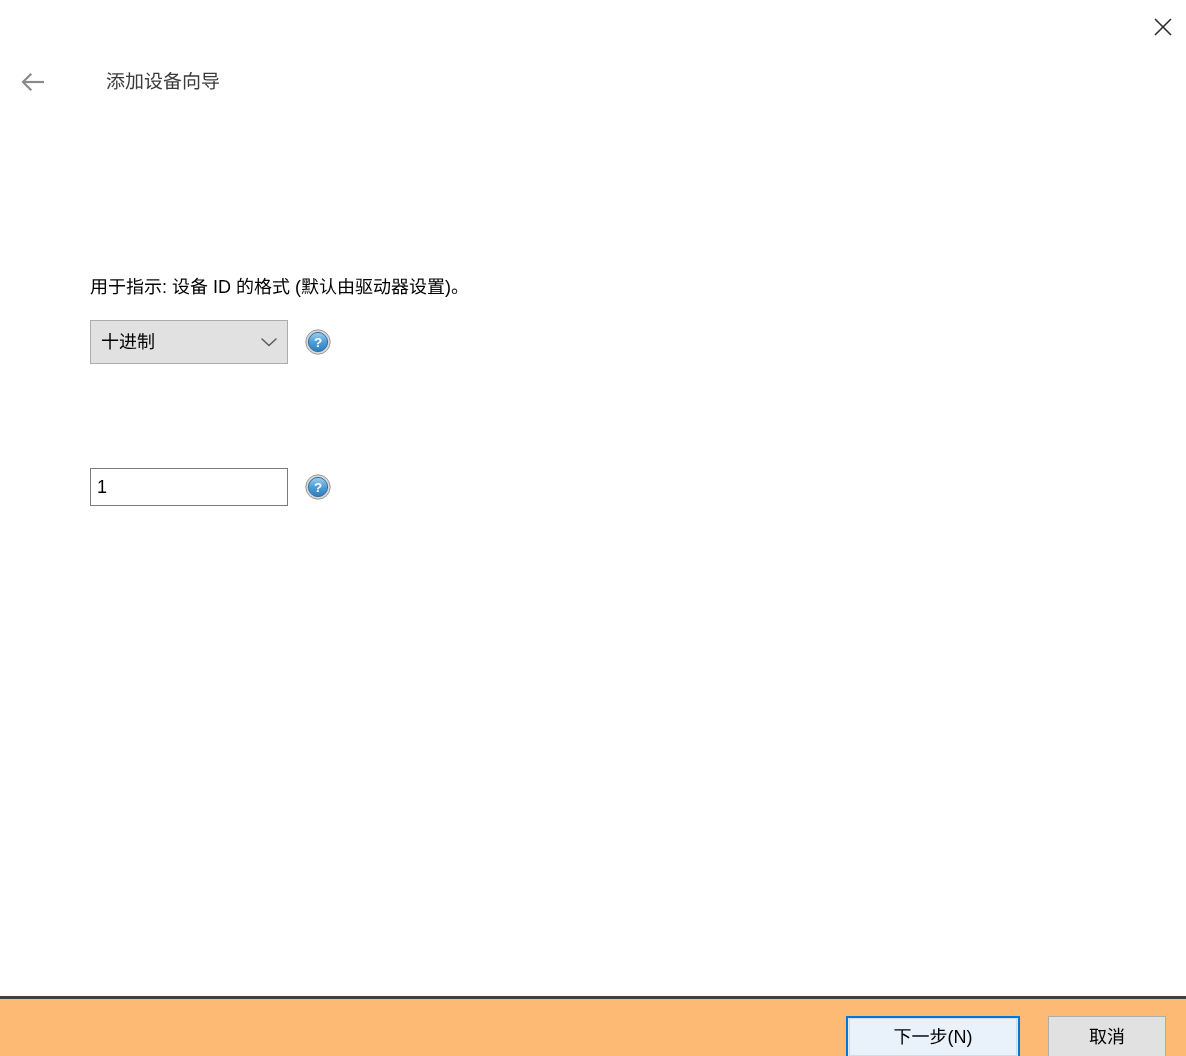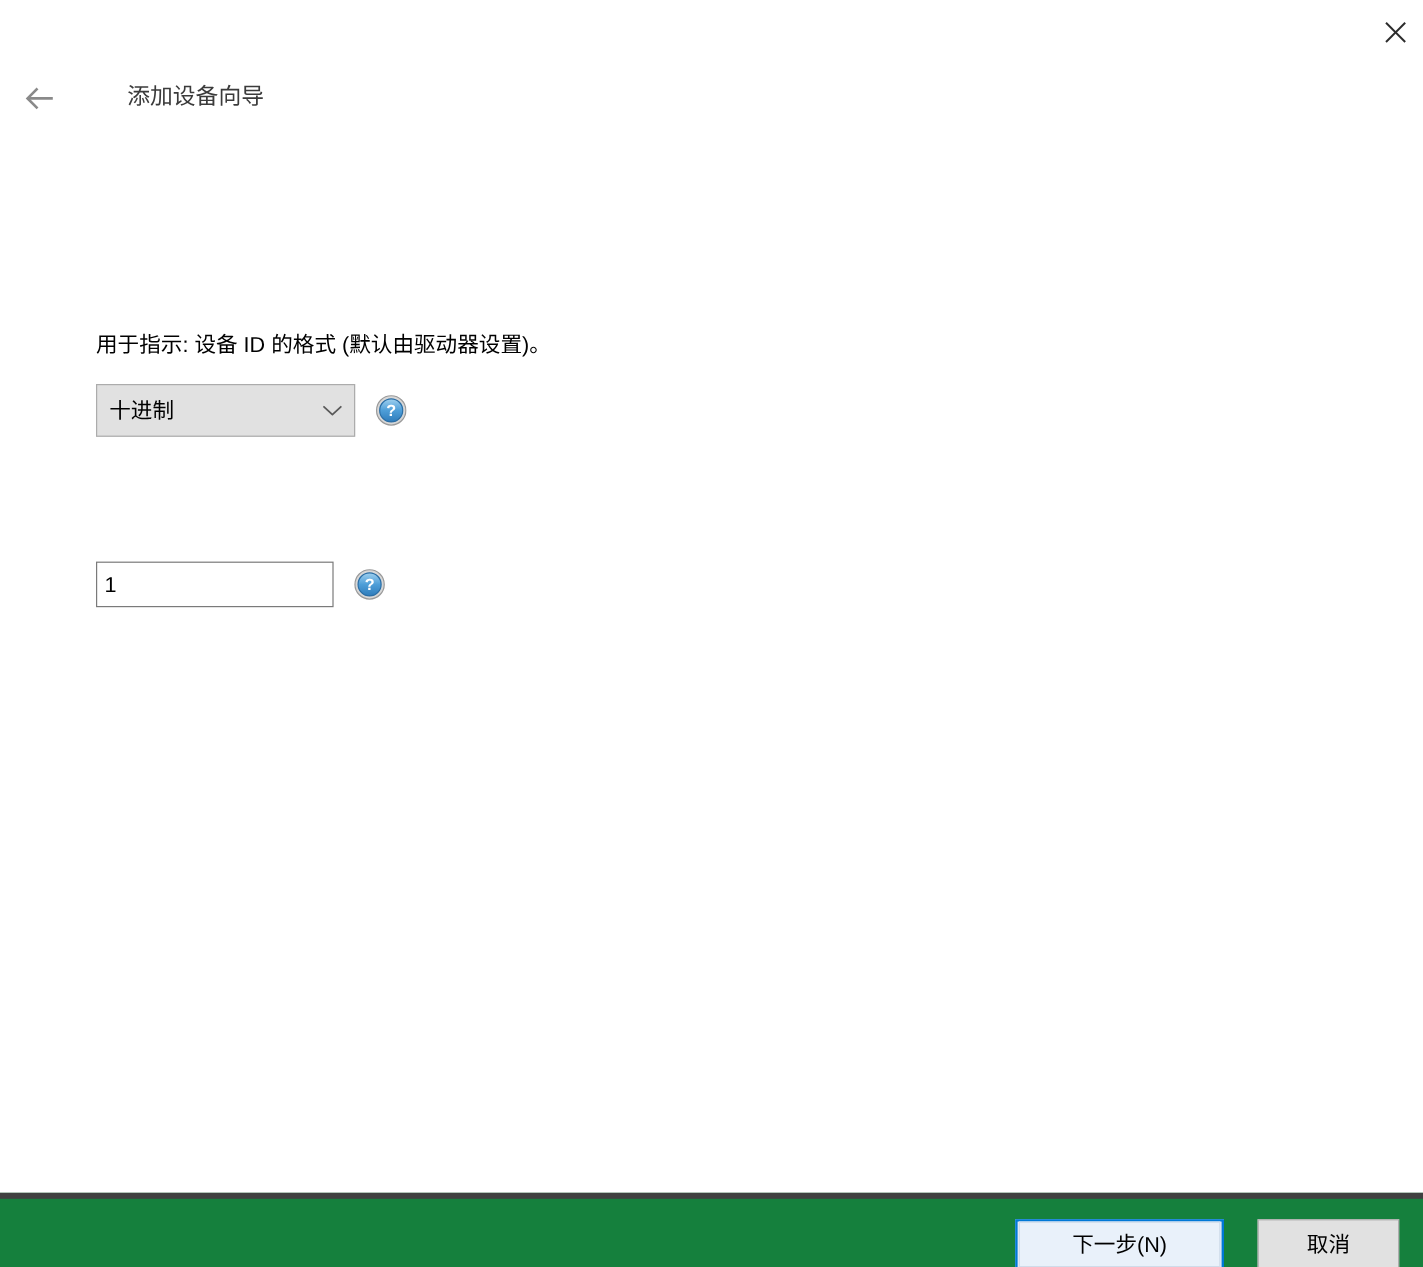--- a/index.html
+++ b/index.html
@@ -73,21 +73,21 @@
   }
 
   
   .content {
     position: relative;
     flex: 1 1 auto;
     background: #ffffff;
     padding: 0;
   }
 
-  .field-group { position: absolute; left: 80px; }
+  .field-group { position: absolute; left: 90px; }
   .group-1 { top: 156px; }
   .group-2 { top: 350px; }
 
   .description {
     font-size: 18px;
     line-height: 26px;
     color: #000000;
     white-space: nowrap;
     margin: 0 0 20px 0;
   }
@@ -101,21 +101,21 @@
 
   .control-row {
     display: flex;
     align-items: center;
     gap: 17px;
   }
 
   
   .combobox {
     position: relative;
-    width: 216px;
+    width: 198px;
     height: 44px;
     box-sizing: border-box;
     background: #e1e1e1;
     border: 1px solid #acacac;
     display: flex;
     align-items: center;
     cursor: default;
   }
   .combobox .combo-value {
     font-size: 18px;
@@ -155,22 +155,22 @@
     height: 26px;
     flex: 0 0 auto;
     cursor: default;
   }
   .help-icon svg { display: block; }
 
   
   .footer {
     flex: 0 0 auto;
     height: 57px;
-    background: #15803d;
-    border-top: 5px solid #404040;
+    background: #fdba74;
+    border-top: 3px solid #404040;
     position: relative;
   }
   .footer-buttons {
     position: absolute;
     right: 20px;
     top: 17px;
     display: flex;
     align-items: flex-start;
     gap: 28px;
   }

